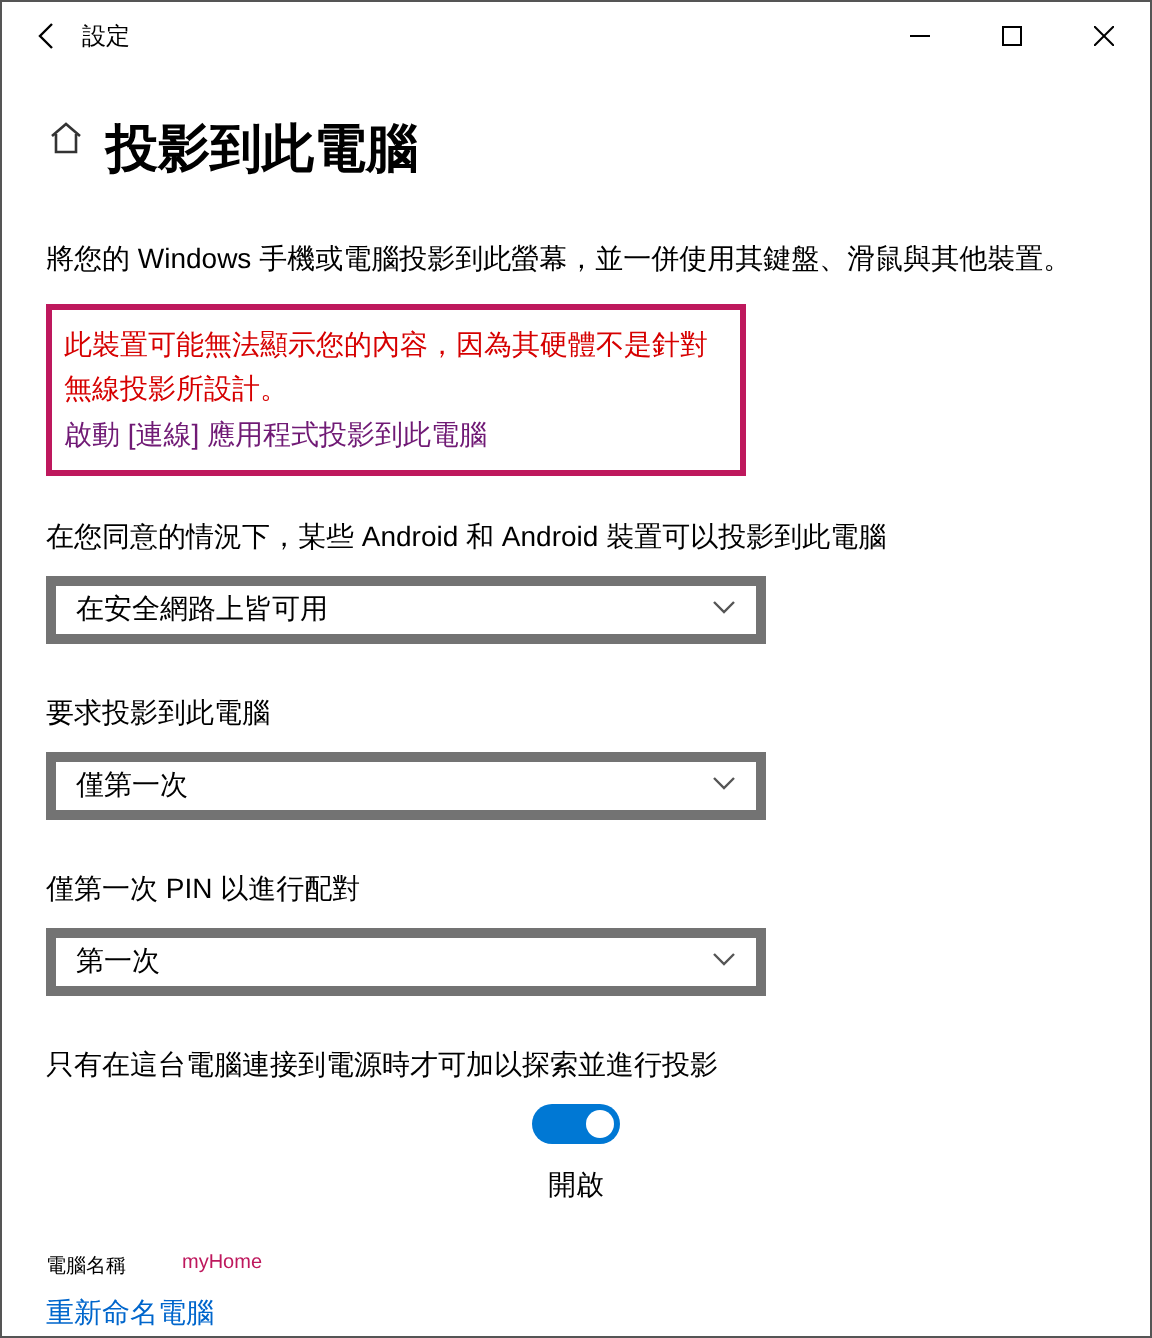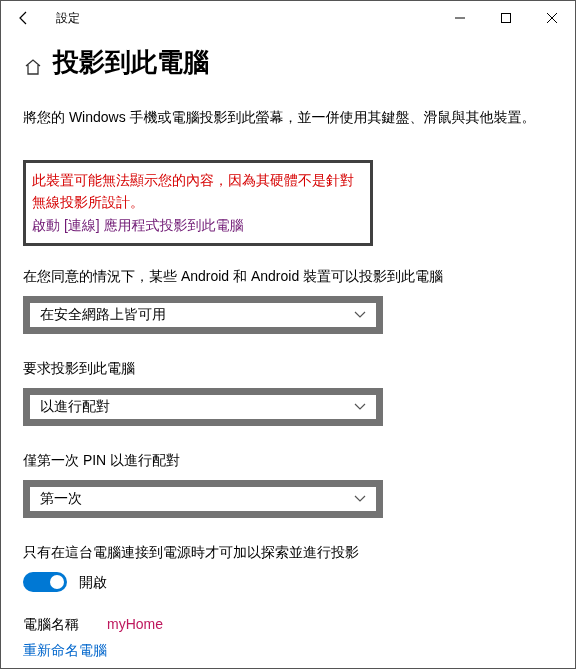--- a/index.html
+++ b/index.html
@@ -22,103 +22,105 @@
   .titlebar .back {
     width: 34px;
     height: 34px;
     display: flex;
     align-items: center;
     justify-content: center;
     font-size: 16px;
   }
   .titlebar .title {
     font-size: 12px;
-    margin-left: 15px;
+    margin-left: 0;
     flex: 1;
   }
   .winbtns {
     display: flex;
   }
   .winbtn {
     width: 46px;
     height: 34px;
     display: flex;
     align-items: center;
     justify-content: center;
     font-size: 12px;
   }
   .content {
     padding: 10px 22px 0 22px;
   }
   .page-header {
     display: flex;
-    align-items: flex-end;
+    align-items: flex-start;
+    margin-top: 12px;
     margin-bottom: 26px;
   }
   .home-icon {
     font-size: 18px;
     margin-right: 10px;
     color: #333;
     position: relative;
     top: 2px;
   }
   .page-title {
     font-size: 26px;
     font-weight: 600;
   }
   .desc {
     font-size: 14px;
     line-height: 22px;
-    margin-bottom: 32px;
+    margin-bottom: 12px;
   }
   .warn {
     color: #d60000;
     font-size: 14px;
     line-height: 22px;
   }
   .link {
     color: #701a75;
     font-size: 14px;
     display: inline-block;
     margin-top: 4px;
   }
   .highlight-box {
-    border: 3px solid #404040;
+    border: 3px solid #be185d;
     padding: 6px 6px 8px 6px;
     margin-bottom: 20px;
     display: inline-block;
     width: 350px;
   }
   .setting-block {
     margin-bottom: 24px;
   }
   .setting-label {
     font-size: 14px;
     line-height: 20px;
     margin-bottom: 10px;
   }
   .dropdown {
     width: 360px;
     height: 34px;
-    border: 7px solid #737373;
+    border: 5px solid #737373;
     background: #fff;
     display: flex;
     align-items: center;
     justify-content: space-between;
-    padding: 12px 10px;
+    padding: 0 10px;
     font-size: 14px;
   }
   .chevron {
     font-size: 10px;
     color: #555;
   }
   .toggle-row {
     display: flex;
-    align-items: flex-end;
+    align-items: center;
     gap: 12px;
+    flex-direction: column;
   }
   .toggle {
     width: 44px;
     height: 20px;
     background: #0078d4;
     border-radius: 10px;
     position: relative;
   }
   .toggle::after {
     content: "";
@@ -126,21 +128,21 @@
     right: 3px;
     top: 3px;
     width: 14px;
     height: 14px;
     background: #fff;
     border-radius: 50%;
   }
   .pc-name-row {
     display: flex;
     gap: 28px;
-    font-size: 14px;
+    font-size: 10px;
     margin-top: 18px;
     margin-bottom: 2px;
   }
   .pc-name-value {
     color: #be185d;
   }
   .rename-link {
     color: #0066cc;
     font-size: 14px;
     margin-top: 6px;
@@ -204,21 +206,21 @@
         <svg width="12" height="8" viewBox="0 0 12 8">
             <path d="M1 1 L6 6 L11 1" stroke="#555" stroke-width="1.2" fill="none"></path>
           </svg>
       </span>
     </div>
   </div>
 
   <div class="setting-block">
     <div class="setting-label">要求投影到此電腦</div>
     <div class="dropdown">
-      <span>以進行配對</span>
+      <span>僅第一次</span>
       <span class="chevron">
         <svg width="12" height="8" viewBox="0 0 12 8">
             <path d="M1 1 L6 6 L11 1" stroke="#555" stroke-width="1.2" fill="none"></path>
           </svg>
       </span>
     </div>
   </div>
 
   <div class="setting-block">
     <div class="setting-label">僅第一次 PIN 以進行配對</div>

